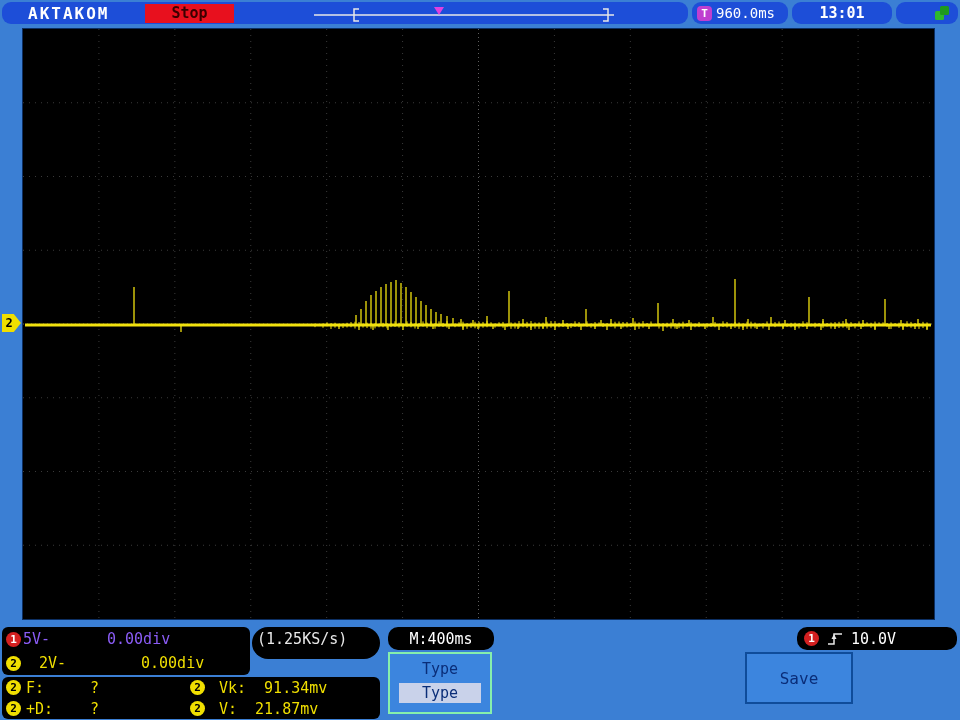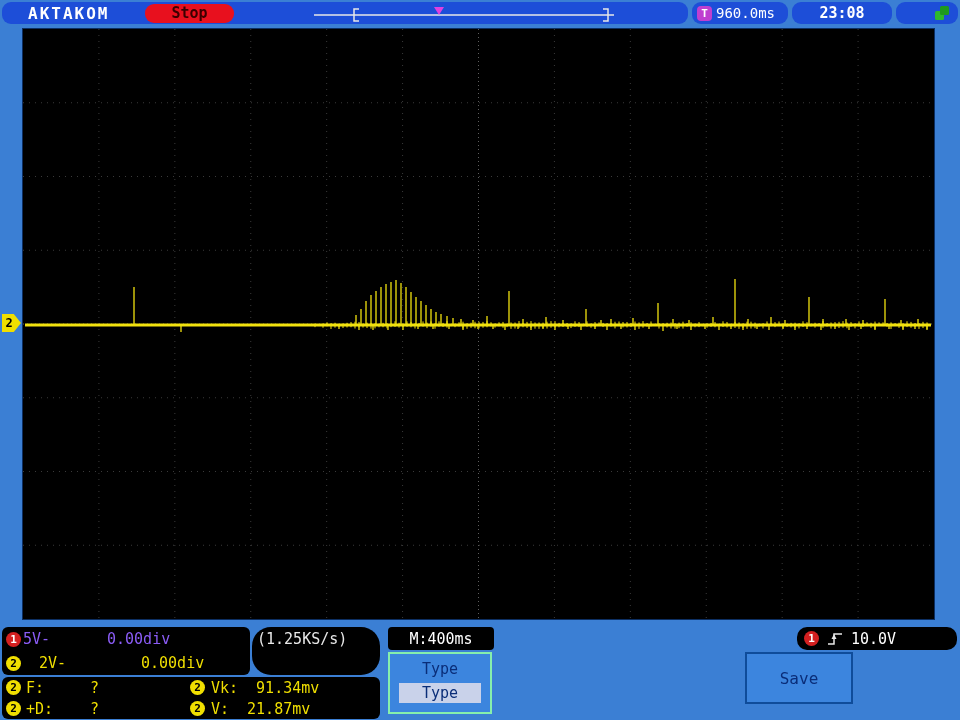--- a/index.html
+++ b/index.html
@@ -4,21 +4,21 @@
 <style>
   html,body{margin:0;padding:0;}
   body{width:960px;height:720px;overflow:hidden;background:#3b7fd4;font-family:"DejaVu Sans Mono",monospace;}
   .scope{position:relative;width:960px;height:720px;background:#3b7fd4;}
 
   
   .topbar{position:absolute;left:0;top:0;width:960px;height:26px;}
   .tb-seg{position:absolute;top:2px;height:22px;background:#1d4ed8;border-radius:9px;display:flex;align-items:center;}
   .tb-main{left:2px;width:686px;}
   .brand{color:#ffffff;font-weight:bold;font-size:16px;letter-spacing:2px;margin-left:26px;}
-  .stop-pill{margin-left:36px;background:#e8101e;color:#3c0000;font-weight:bold;font-size:15px;line-height:17px;padding:1px 26px;border-radius:9px;}
+  .stop-pill{margin-left:36px;background:#e8101e;color:#3c0000;font-weight:bold;font-size:15px;line-height:17px;padding:1px 26px;border-radius:0;}
   .trigbar{position:absolute;left:288px;top:0;}
   .tb-trig{left:692px;width:96px;padding-left:5px;gap:4px;color:#fff;font-size:14px;box-sizing:border-box;}
   .t-icon{display:inline-flex;align-items:center;justify-content:center;width:15px;height:15px;background:#bf3fd0;color:#fff;border-radius:4px;font-size:11px;font-weight:bold;flex:none;}
   .tb-clock{left:792px;width:100px;justify-content:center;color:#fff;font-size:15px;font-weight:bold;}
   .tb-usb{left:896px;width:62px;justify-content:flex-end;padding-right:8px;box-sizing:border-box;}
 
   
   .screen{position:absolute;left:22px;top:28px;width:911px;height:590px;background:#000;border:1px solid #0c2f63;box-sizing:content-box;}
   .ch-marker{position:absolute;left:2px;top:314px;width:19px;height:18px;background:#f0df00;color:#000;
              font-size:12px;font-weight:bold;display:flex;align-items:center;justify-content:center;
@@ -28,30 +28,30 @@
   .panel{position:absolute;background:#000;border-radius:6px;color:#e8e8e8;}
   .panel-ch{left:2px;top:627px;width:248px;height:48px;}
   .chrow{display:flex;align-items:center;height:24px;font-size:15px;}
   .cbadge{width:15px;height:15px;border-radius:50%;display:flex;align-items:center;justify-content:center;
           font-size:11px;font-weight:bold;margin-left:4px;flex:none;}
   .cbadge.c1{background:#d42020;color:#fff;}
   .cbadge.c2{background:#f0df00;color:#000;}
   .ch-scale{margin-left:2px;width:84px;}
   .red{color:#8b5cf6;}
   .yel{color:#f0df00;margin-left:18px;}
-  .panel-acq{left:252px;top:627px;width:128px;height:48px;font-size:15px;border-radius:19px;}
+  .panel-acq{left:252px;top:627px;width:128px;height:32px;font-size:15px;border-radius:19px;}
   .acq-row{height:24px;display:flex;align-items:center;padding-left:5px;}
   .panel-meas{left:2px;top:677px;width:378px;height:42px;font-size:15px;}
   .meas-row{display:flex;align-items:center;height:21px;}
   .meas-col1{display:flex;align-items:center;width:184px;}
   .meas-col2{display:flex;align-items:center;}
   .m-label{margin-left:5px;width:46px;}
-  .m-label2{margin-left:6px;}
-
-  .badge-m{position:absolute;left:388px;top:627px;width:106px;height:23px;background:#000;border-radius:4px;
+  .m-label2{margin-left:14px;}
+
+  .badge-m{position:absolute;left:388px;top:627px;width:106px;height:23px;background:#000;border-radius:10px;
            color:#fff;font-size:15px;display:flex;align-items:center;justify-content:center;}
   .badge-trig{position:absolute;left:797px;top:627px;width:160px;height:23px;background:#000;border-radius:10px;
               display:flex;align-items:center;gap:7px;padding-left:7px;color:#fff;font-size:15px;box-sizing:border-box;}
 
   .menu-box{position:absolute;left:388px;top:652px;width:104px;height:62px;background:#3c85de;
             border:2px solid #86efac;box-sizing:border-box;}
   .menu-title{text-align:center;color:#0a2d78;font-size:15px;margin-top:6px;}
   .menu-sel{margin:5px auto 0;width:82px;background:#c9d2ea;color:#0a2d78;font-size:15px;text-align:center;padding:1px 0;}
 
   .save-btn{position:absolute;left:745px;top:652px;width:108px;height:52px;background:#3c85de;
@@ -72,21 +72,21 @@
         <path d="M69,7 h-5 v12 h5" stroke="#e8e8e8" stroke-width="1.5" fill="none"></path>
         <path d="M313,7 h5 v12 h-5" stroke="#e8e8e8" stroke-width="1.5" fill="none"></path>
         <polygon points="144,5 154,5 149,13" fill="#e040e0"></polygon>
       </svg>
     </div>
     <div class="tb-seg tb-trig">
       <span class="t-icon">T</span>
       <span>960.0ms</span>
     </div>
     <div class="tb-seg tb-clock">
-      <span>23:08</span>
+      <span>13:01</span>
     </div>
     <div class="tb-seg tb-usb">
       <svg width="16" height="16">
         <rect x="1" y="6" width="9" height="9" rx="1.5" fill="#2eb82e"></rect>
         <rect x="6" y="1" width="9" height="9" rx="1.5" fill="#1e9a1e"></rect>
       </svg>
     </div>
   </div>
 
   <div class="screen">

